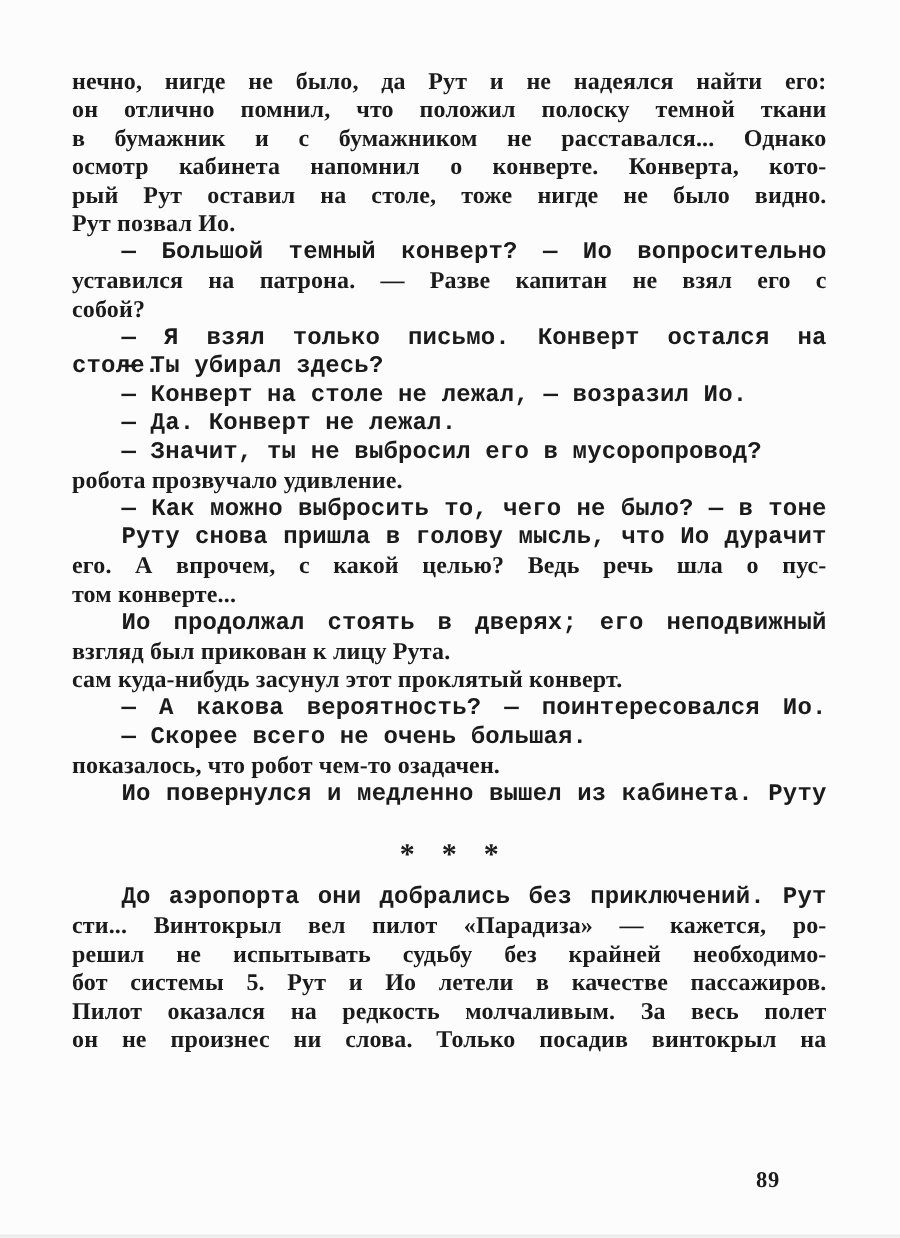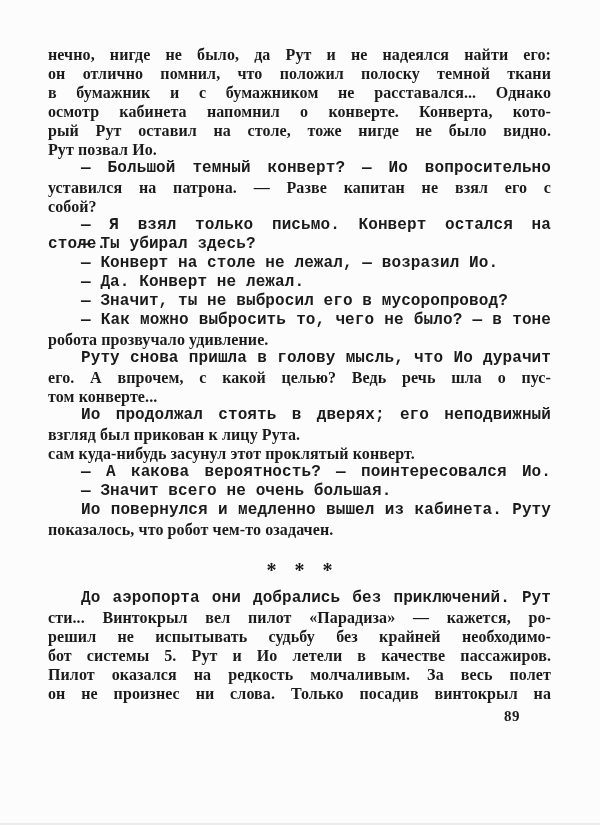--- a/index.html
+++ b/index.html
@@ -38,21 +38,21 @@
     margin-top: 18px;
     margin-bottom: 11px;
     height: 21px;
     line-height: 26px;
     text-align: center;
     font-size: 20px;
     word-spacing: 13px;
   }
   .page-number {
     position: absolute;
-    top: 708px;
+    top: 779px;
     right: 80px;
     font-size: 15px;
     letter-spacing: 0.5px;
   }
   .page-edge-bottom {
     position: absolute;
     left: 0; right: 0; bottom: 0;
     height: 2px;
     background: #ececec;
   }
@@ -69,32 +69,32 @@
     <div class="ln j">рый Рут оставил на столе, тоже нигде не было видно.</div>
     <div class="ln">Рут позвал Ио.</div>
     <div class="ln i j">— Большой темный конверт? — Ио вопросительно</div>
     <div class="ln j">уставился на патрона. — Разве капитан не взял его с</div>
     <div class="ln">собой?</div>
     <div class="ln i j">— Я взял только письмо. Конверт остался на столе.</div>
     <div class="ln i">— Ты убирал здесь?</div>
     <div class="ln i">— Конверт на столе не лежал, — возразил Ио.</div>
     <div class="ln i">— Да. Конверт не лежал.</div>
     <div class="ln i">— Значит, ты не выбросил его в мусоропровод?</div>
+    <div class="ln">робота прозвучало удивление.</div>
     <div class="ln i j">— Как можно выбросить то, чего не было? — в тоне</div>
-    <div class="ln">робота прозвучало удивление.</div>
     <div class="ln i j">Руту снова пришла в голову мысль, что Ио дурачит</div>
     <div class="ln j">его. А впрочем, с какой целью? Ведь речь шла о пус-</div>
     <div class="ln">том конверте...</div>
     <div class="ln i j">Ио продолжал стоять в дверях; его неподвижный</div>
     <div class="ln">взгляд был прикован к лицу Рута.</div>
     <div class="ln">сам куда-нибудь засунул этот проклятый конверт.</div>
     <div class="ln i j">— А какова вероятность? — поинтересовался Ио.</div>
-    <div class="ln i">— Значит всего не очень большая.</div>
+    <div class="ln i">— Скорее всего не очень большая.</div>
+    <div class="ln">показалось, что робот чем-то озадачен.</div>
     <div class="ln i j">Ио повернулся и медленно вышел из кабинета. Руту</div>
-    <div class="ln">показалось, что робот чем-то озадачен.</div>
 
     <div class="separator">* * *</div>
 
     <div class="ln i j">До аэропорта они добрались без приключений. Рут</div>
     <div class="ln j">сти... Винтокрыл вел пилот «Парадиза» — кажется, ро-</div>
     <div class="ln j">решил не испытывать судьбу без крайней необходимо-</div>
     <div class="ln j">бот системы 5. Рут и Ио летели в качестве пассажиров.</div>
     <div class="ln j">Пилот оказался на редкость молчаливым. За весь полет</div>
     <div class="ln j">он не произнес ни слова. Только посадив винтокрыл на</div>
   </div>

